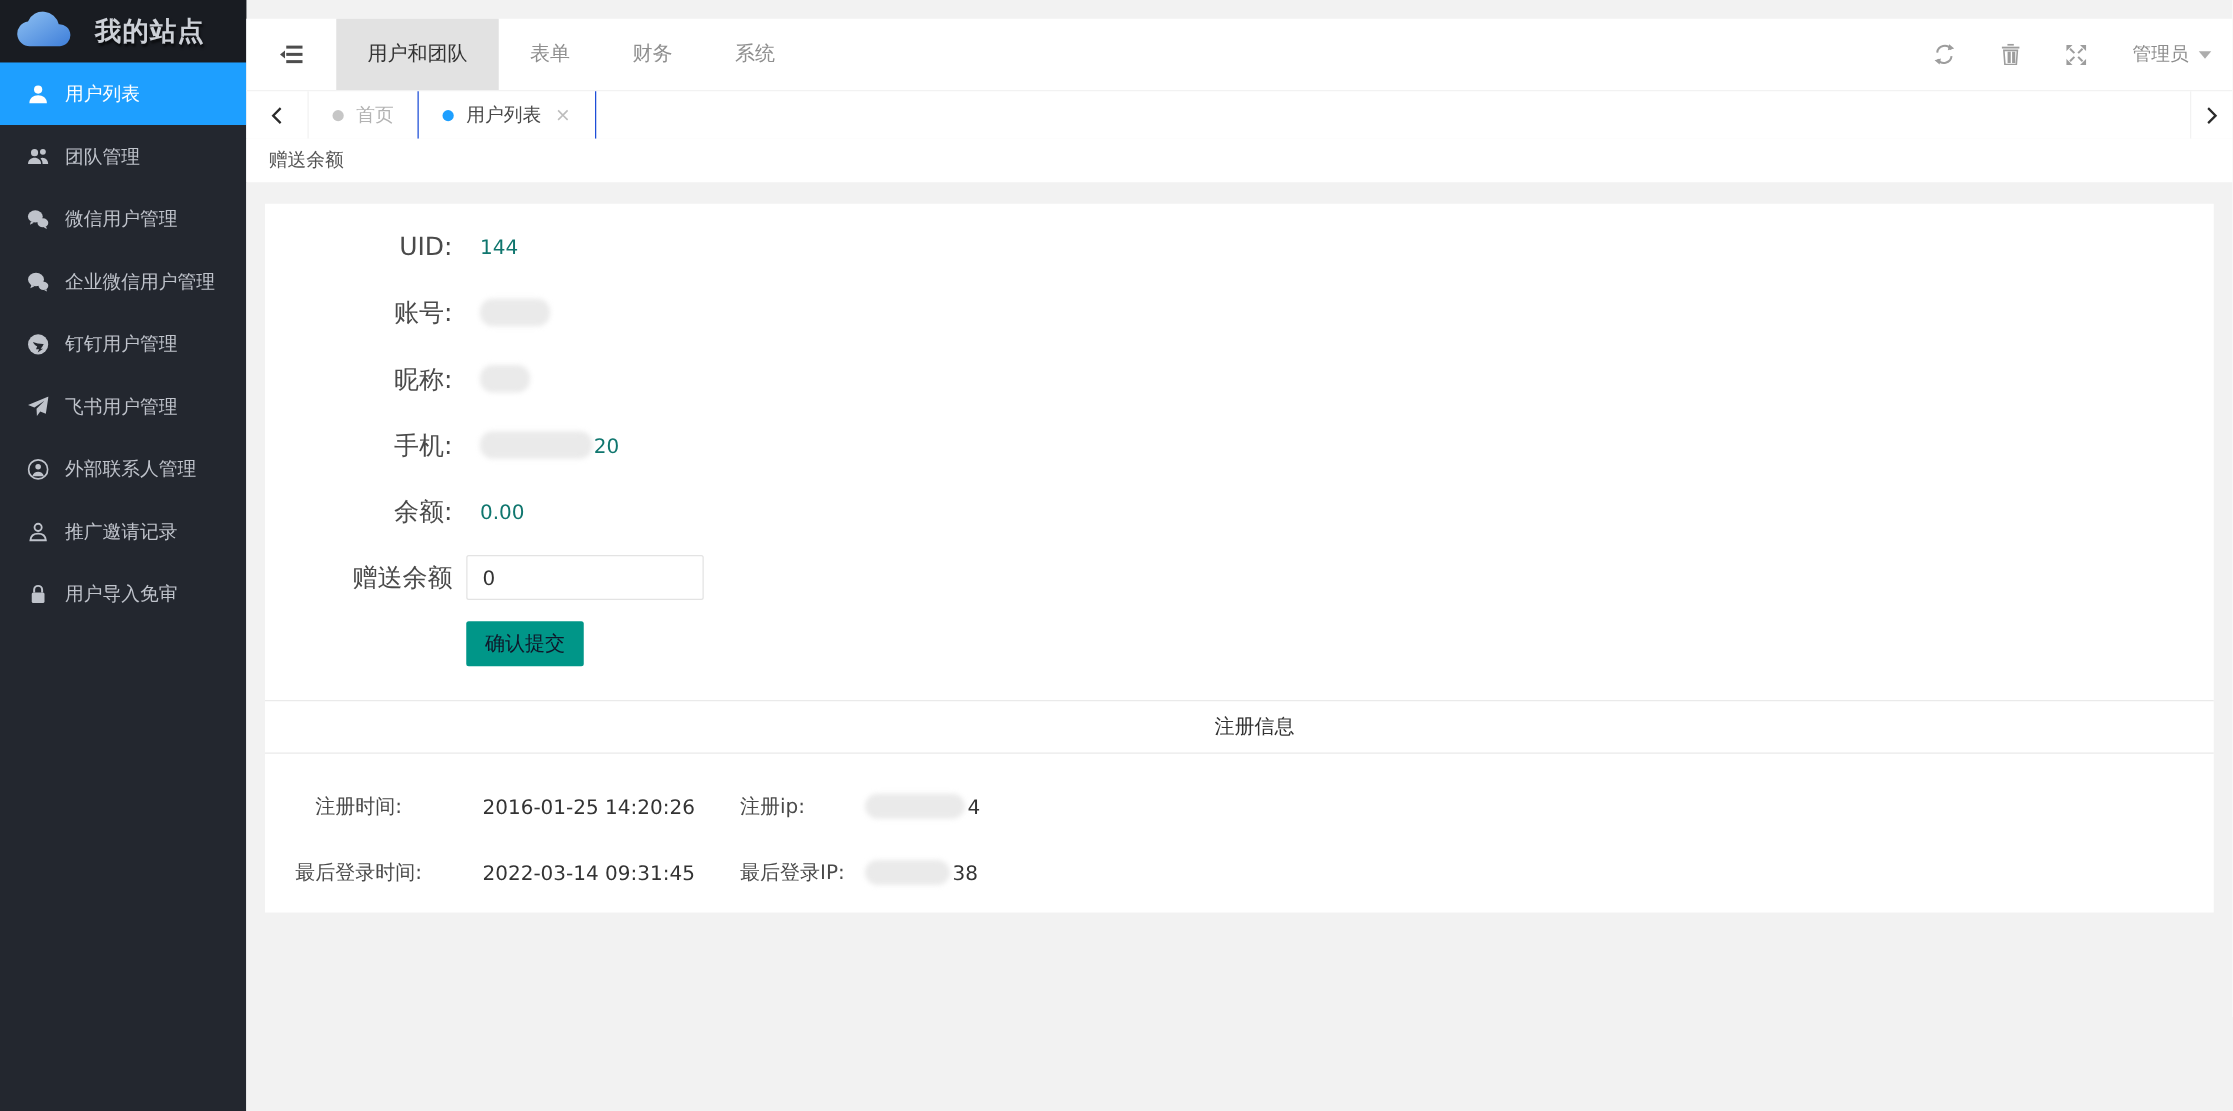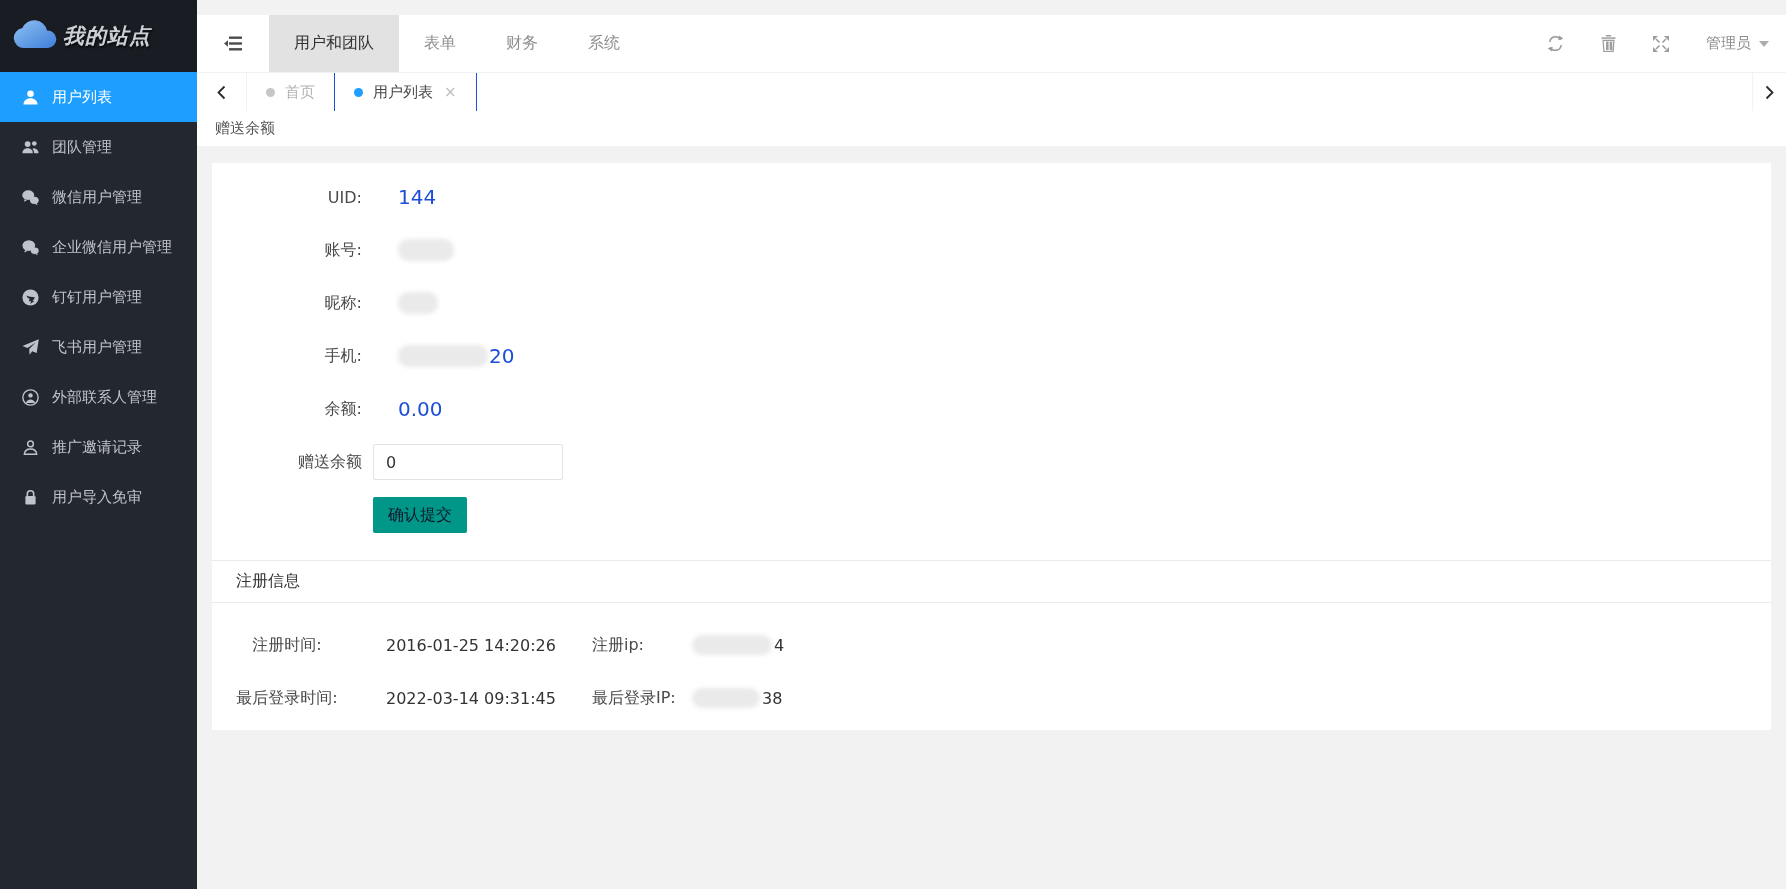--- a/index.html
+++ b/index.html
@@ -1,21 +1,21 @@
 <!DOCTYPE html>
 <html><head>
 <meta charset="utf-8">
 <style>
   * { margin:0; padding:0; box-sizing:border-box; }
   html,body { width:1786px; height:889px; overflow:hidden; }
   body { font-family:"DejaVu Sans","Liberation Sans",sans-serif; background:#f2f2f2; display:flex; font-size:16px; color:#333; }
 
   
   .sidebar { width:197px; flex-shrink:0; background:#23272f; display:flex; flex-direction:column; }
-  .logo { height:72px; background:#191c22; display:flex; align-items:center; padding-left:13px; gap:6px; flex-shrink:0;font-style:italic; }
+  .logo { height:50px; background:#191c22; display:flex; align-items:center; padding-left:13px; gap:19px; flex-shrink:0; }
   .logo-title { color:#ccd0d7; font-size:21px; font-weight:bold; letter-spacing:1px; text-shadow:1px 2px 2px rgba(0,0,0,.65); }
   .menu-item { height:50px; display:flex; align-items:center; padding-left:22px; gap:13px; font-size:15px; color:#bfc3cb; cursor:pointer; }
   .menu-item svg { width:17px; height:17px; flex-shrink:0; }
   .menu-item.active { background:#1e9fff; color:#ffffff; }
 
   
   .main { flex:1; display:flex; flex-direction:column; min-width:0; }
 
   .header { height:57px; background:#fff; display:flex; align-items:stretch; flex-shrink:0;margin-top:15px; }
   .collapse-btn { width:72px; display:flex; align-items:center; justify-content:center; color:#4d4d4d; cursor:pointer; }
@@ -37,27 +37,27 @@
   .doc-tab.active .dot { background:#1e9fff; }
   .tab-close { color:#bdbdbd; font-size:15px; margin-left:1px; }
 
   .title-bar { height:35px; background:#fff; display:flex; align-items:center; padding-left:18px; font-size:15px; color:#555; flex-shrink:0; }
 
   .content { flex:1; background:#f2f2f2; padding:17px 15px 0 15px; }
   .card { background:#fff; height:567px; padding-top:16px; }
 
   
   .f-row { display:flex; align-items:center; height:36px; margin-bottom:17px; }
-  .f-label { width:150px; text-align:right; font-size:16px; color:#4a4a4a; flex-shrink:0; }
-  .f-value { margin-left:36px; font-size:20px; color:#1d4ed8; display:flex; align-items:center; }
+  .f-label { width:150px; text-align:right; font-size:20px; color:#4a4a4a; flex-shrink:0; }
+  .f-value { margin-left:22px; font-size:16px; color:#0f766e; display:flex; align-items:center; }
   .gift-input { margin-left:11px; width:190px; height:36px; border:1px solid #e3e3e3; border-radius:2px; padding:0 12px; font-size:16px; color:#333; outline:none; font-family:inherit; }
   .btn-row { padding-left:161px; margin-bottom:27px; height:36px; }
   .submit-btn { width:94px; height:36px; background:#009688; color:#0f172a; border:none; border-radius:2px; font-size:16px; cursor:pointer; font-family:inherit; }
 
-  .section-hd { height:43px; border-top:1px solid #eaeaea; border-bottom:1px solid #eaeaea; display:flex; align-items:center; padding-left:24px; font-size:16px; color:#333; }
+  .section-hd { height:43px; border-top:1px solid #eaeaea; border-bottom:1px solid #eaeaea; display:flex; align-items:center; padding-left:24px; font-size:16px; color:#333;justify-content:center; }
 
   .reg-rows { padding-top:24px; }
   .reg-row { display:flex; align-items:center; height:36px; margin-bottom:17px; font-size:16px; }
   .reg-label-1 { width:150px; text-align:center; color:#4a4a4a; flex-shrink:0; }
   .reg-value-1 { margin-left:24px; width:206px; color:#333; }
   .reg-label-2 { width:100px; color:#4a4a4a; flex-shrink:0; }
   .reg-value-2 { display:flex; align-items:center; color:#333; }
 
   
   .redact { background:#eaeaea; border-radius:10px; filter:blur(2.2px); display:inline-block; }

